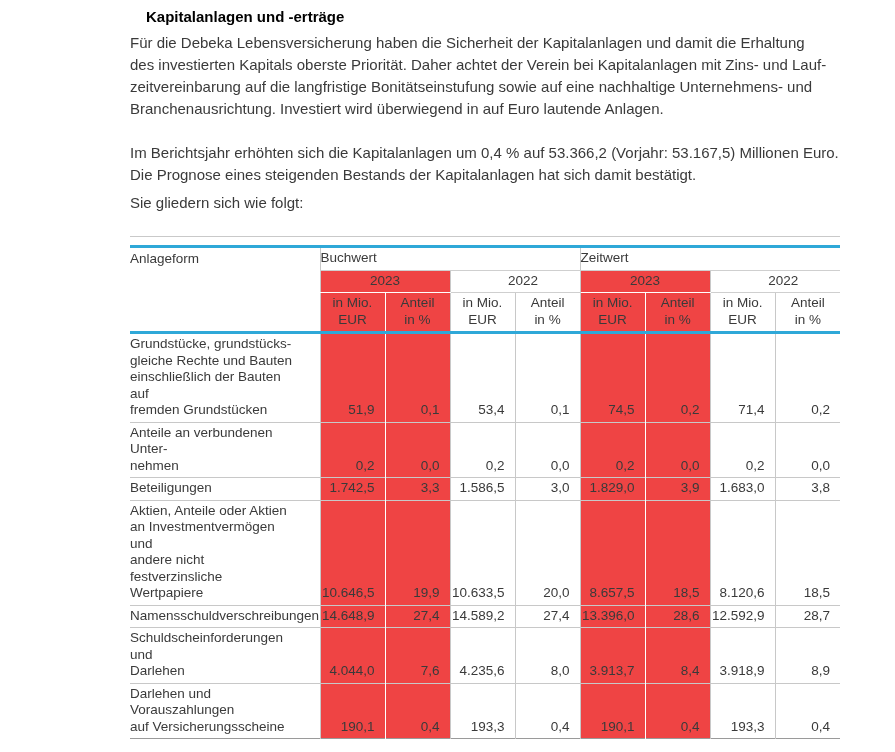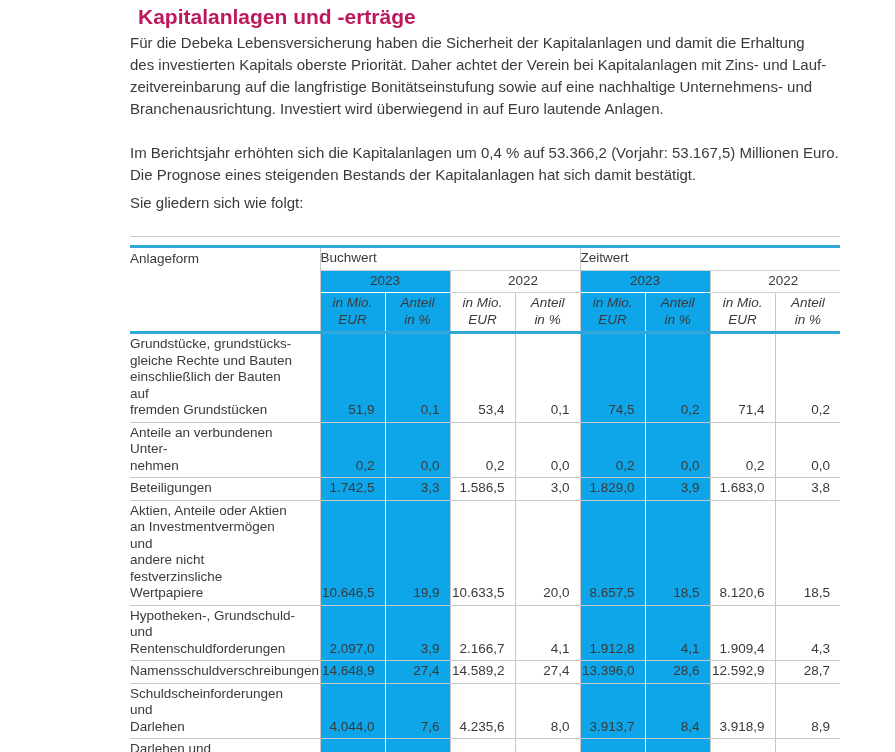--- a/index.html
+++ b/index.html
@@ -12,24 +12,24 @@
     font-family: "Liberation Sans", "DejaVu Sans", sans-serif;
     color: #3a3a3a;
   }
   .page {
     position: relative;
     width: 710px;
     margin-left: 130px;
     padding-top: 8px;
   }
   .heading {
-    font-size: 21px;
+    font-size: 15px;
     font-weight: bold;
-    color: #be185d;
-    margin: 0 0 6px 8px;
+    color: #000000;
+    margin: 0 0 6px 16px;
     line-height: 18px;
   }
   .para {
     font-size: 15px;
     line-height: 22px;
     margin: 0 0 22px 0;
     white-space: pre-line;
   }
   .para.intro { }
   .para.figures { margin-bottom: 6px; }
@@ -75,24 +75,23 @@
   thead .year-head {
     text-align: center;
     border-left: 1px solid #c8c8c8;
     padding: 2px 0;
   }
   thead .year-head.shade { border-bottom: 1px solid #ffffff; }
   thead .year-head.plain { border-bottom: 1px solid #cfcfcf; padding-left: 16px; }
   thead .unit-head {
     white-space: pre-line;
     padding: 3px 0 4px 0;
-    font-style: italic;
-  }
-
-  .shade { background: #0ea5e9; }
+  }
+
+  .shade { background: #ef4444; }
   .bl-gray { border-left: 1px solid #c8c8c8; }
   .bl-white { border-left: 1px solid #ffffff; }
 
   
   tbody tr.body-row { border-top: 1px solid #c8c8c8; }
   tbody tr.body-row:first-child { border-top: 3px solid #2fa8d8; }
   tbody td.label-cell {
     text-align: left;
     vertical-align: top;
     white-space: pre-line;
@@ -214,32 +213,20 @@
           <td class="num shade bl-gray">10.646,5</td>
           <td class="num shade bl-white">19,9</td>
           <td class="num bl-gray">10.633,5</td>
           <td class="num bl-gray">20,0</td>
           <td class="num shade bl-gray">8.657,5</td>
           <td class="num shade bl-white">18,5</td>
           <td class="num bl-gray">8.120,6</td>
           <td class="num bl-gray">18,5</td>
         </tr>
         <tr class="body-row">
-          <td class="label-cell">Hypotheken-, Grundschuld-
-und Rentenschuldforderungen</td>
-          <td class="num shade bl-gray">2.097,0</td>
-          <td class="num shade bl-white">3,9</td>
-          <td class="num bl-gray">2.166,7</td>
-          <td class="num bl-gray">4,1</td>
-          <td class="num shade bl-gray">1.912,8</td>
-          <td class="num shade bl-white">4,1</td>
-          <td class="num bl-gray">1.909,4</td>
-          <td class="num bl-gray">4,3</td>
-        </tr>
-        <tr class="body-row">
           <td class="label-cell">Namensschuldverschreibungen</td>
           <td class="num shade bl-gray">14.648,9</td>
           <td class="num shade bl-white">27,4</td>
           <td class="num bl-gray">14.589,2</td>
           <td class="num bl-gray">27,4</td>
           <td class="num shade bl-gray">13.396,0</td>
           <td class="num shade bl-white">28,6</td>
           <td class="num bl-gray">12.592,9</td>
           <td class="num bl-gray">28,7</td>
         </tr>

